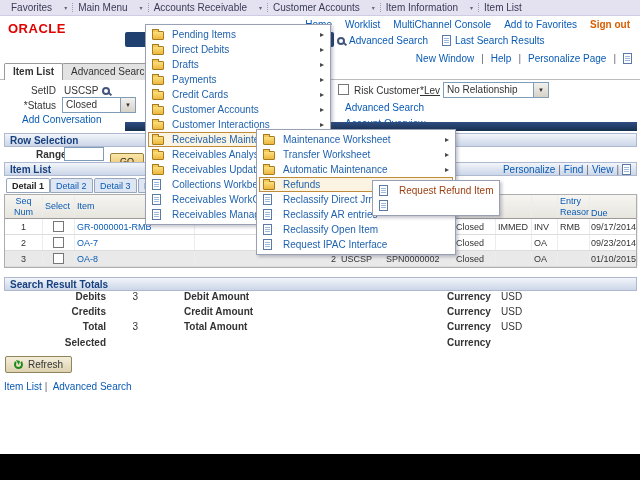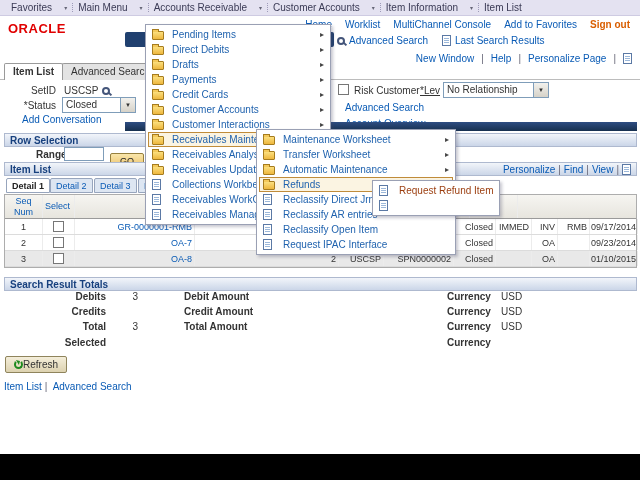--- a/index.html
+++ b/index.html
@@ -50,34 +50,34 @@
   .ic-doc:after{content:"";position:absolute;left:1px;top:2px;width:5px;height:1px;background:#9cb8da;box-shadow:0 2px 0 #9cb8da,0 4px 0 #9cb8da;}
   .ic-refresh{width:9px;height:9px;border:2px solid #1e8a1e;border-top-color:transparent;border-radius:50%;position:relative;display:inline-block;}
   .ic-refresh:after{content:"";position:absolute;top:-4px;right:-2px;border:3px solid transparent;border-left-color:#1e8a1e;transform:rotate(-30deg);}
 
   
   .sech{left:4px;width:633px;height:14px;background:linear-gradient(#f2f5fa,#cbd6e8);border:1px solid #aeb9cf;
         display:flex;align-items:center;justify-content:space-between;padding:0 5px;font-weight:bold;color:#17407e;}
   .sech .rhs{font-weight:normal;display:flex;align-items:center;}
   .btn-tan{position:absolute;background:linear-gradient(#f9e6ab,#ebc068);border:1px solid #96803e;border-radius:2px;
            font-size:9px;padding:2px 9px;color:#222;cursor:pointer;margin-top:8px;}
-  .btn-refresh{position:absolute;left:5px;top:356px;display:inline-flex;align-items:center;
+  .btn-refresh{position:absolute;left:5px;top:356px;display:inline-flex;align-items:center;gap:5px;
                background:linear-gradient(#f4eeda,#ddd2b0);border:1px solid #8f845c;border-radius:2px;padding:2px 8px;cursor:pointer;}
 
   
   .dtab{position:absolute;top:178px;height:15px;border:1px solid #97a5bd;border-radius:2px 2px 0 0;padding:2px 5px;
         font-size:9px;background:#dde6f2;color:#0a5bb5;cursor:pointer;white-space:nowrap;overflow:hidden;}
   .dtab.active{background:#fff;color:#222;font-weight:bold;}
 
   
   #grid{left:4px;top:194px;width:633px;border:1px solid #adadad;background:#fff;font-size:9px;}
   .ghd{display:flex;height:24px;background:linear-gradient(#f6f5f1,#e7e5de);border-bottom:1px solid #9a9a9a;color:#0a5bb5;}
   .grow{display:flex;height:16px;border-bottom:1px solid #dcdcdc;background:#fff;}
   .grow.shaded{background:#e9e9e9;}
-  .gc{padding:0 2px;white-space:nowrap;overflow:hidden;display:flex;align-items:center;border-right:1px solid #ececec;justify-content:flex-end;}
+  .gc{padding:0 2px;white-space:nowrap;overflow:hidden;display:flex;align-items:center;border-right:1px solid #ececec;}
   .ghd .gc{flex-direction:column;align-items:flex-start;justify-content:center;line-height:1.15;}
   .gc.c0{flex:0 0 38px;justify-content:center;}
   .ghd .gc.c0{align-items:center;}
   .gc.c1{flex:0 0 32px;justify-content:center;}
   .gc.c2{flex:0 0 120px;}
   .gc.c3{flex:0 0 144px;justify-content:flex-end;}
   .gc.c4{flex:0 0 45px;}
   .gc.c5{flex:0 0 70px;}
   .gc.c6{flex:0 0 42px;}
   .gc.c7{flex:0 0 36px;}
@@ -242,20 +242,23 @@
   
   <div id="grid" class="abs">
     <div class="ghd">
       <div class="gc c0">
           <span>Seq</span>
           <span>Num</span>
         </div>
       <div class="gc c1">
           <span>Select</span>
         </div>
+      <div class="gc c2">
+          <span>Item</span>
+        </div>
       <div class="gc c3"></div>
       <div class="gc c4"></div>
       <div class="gc c5"></div>
       <div class="gc c6"></div>
       <div class="gc c7"></div>
       <div class="gc c8"></div>
       <div class="gc c9">
           <span>Entry</span>
           <span>Reason</span>
         </div>

